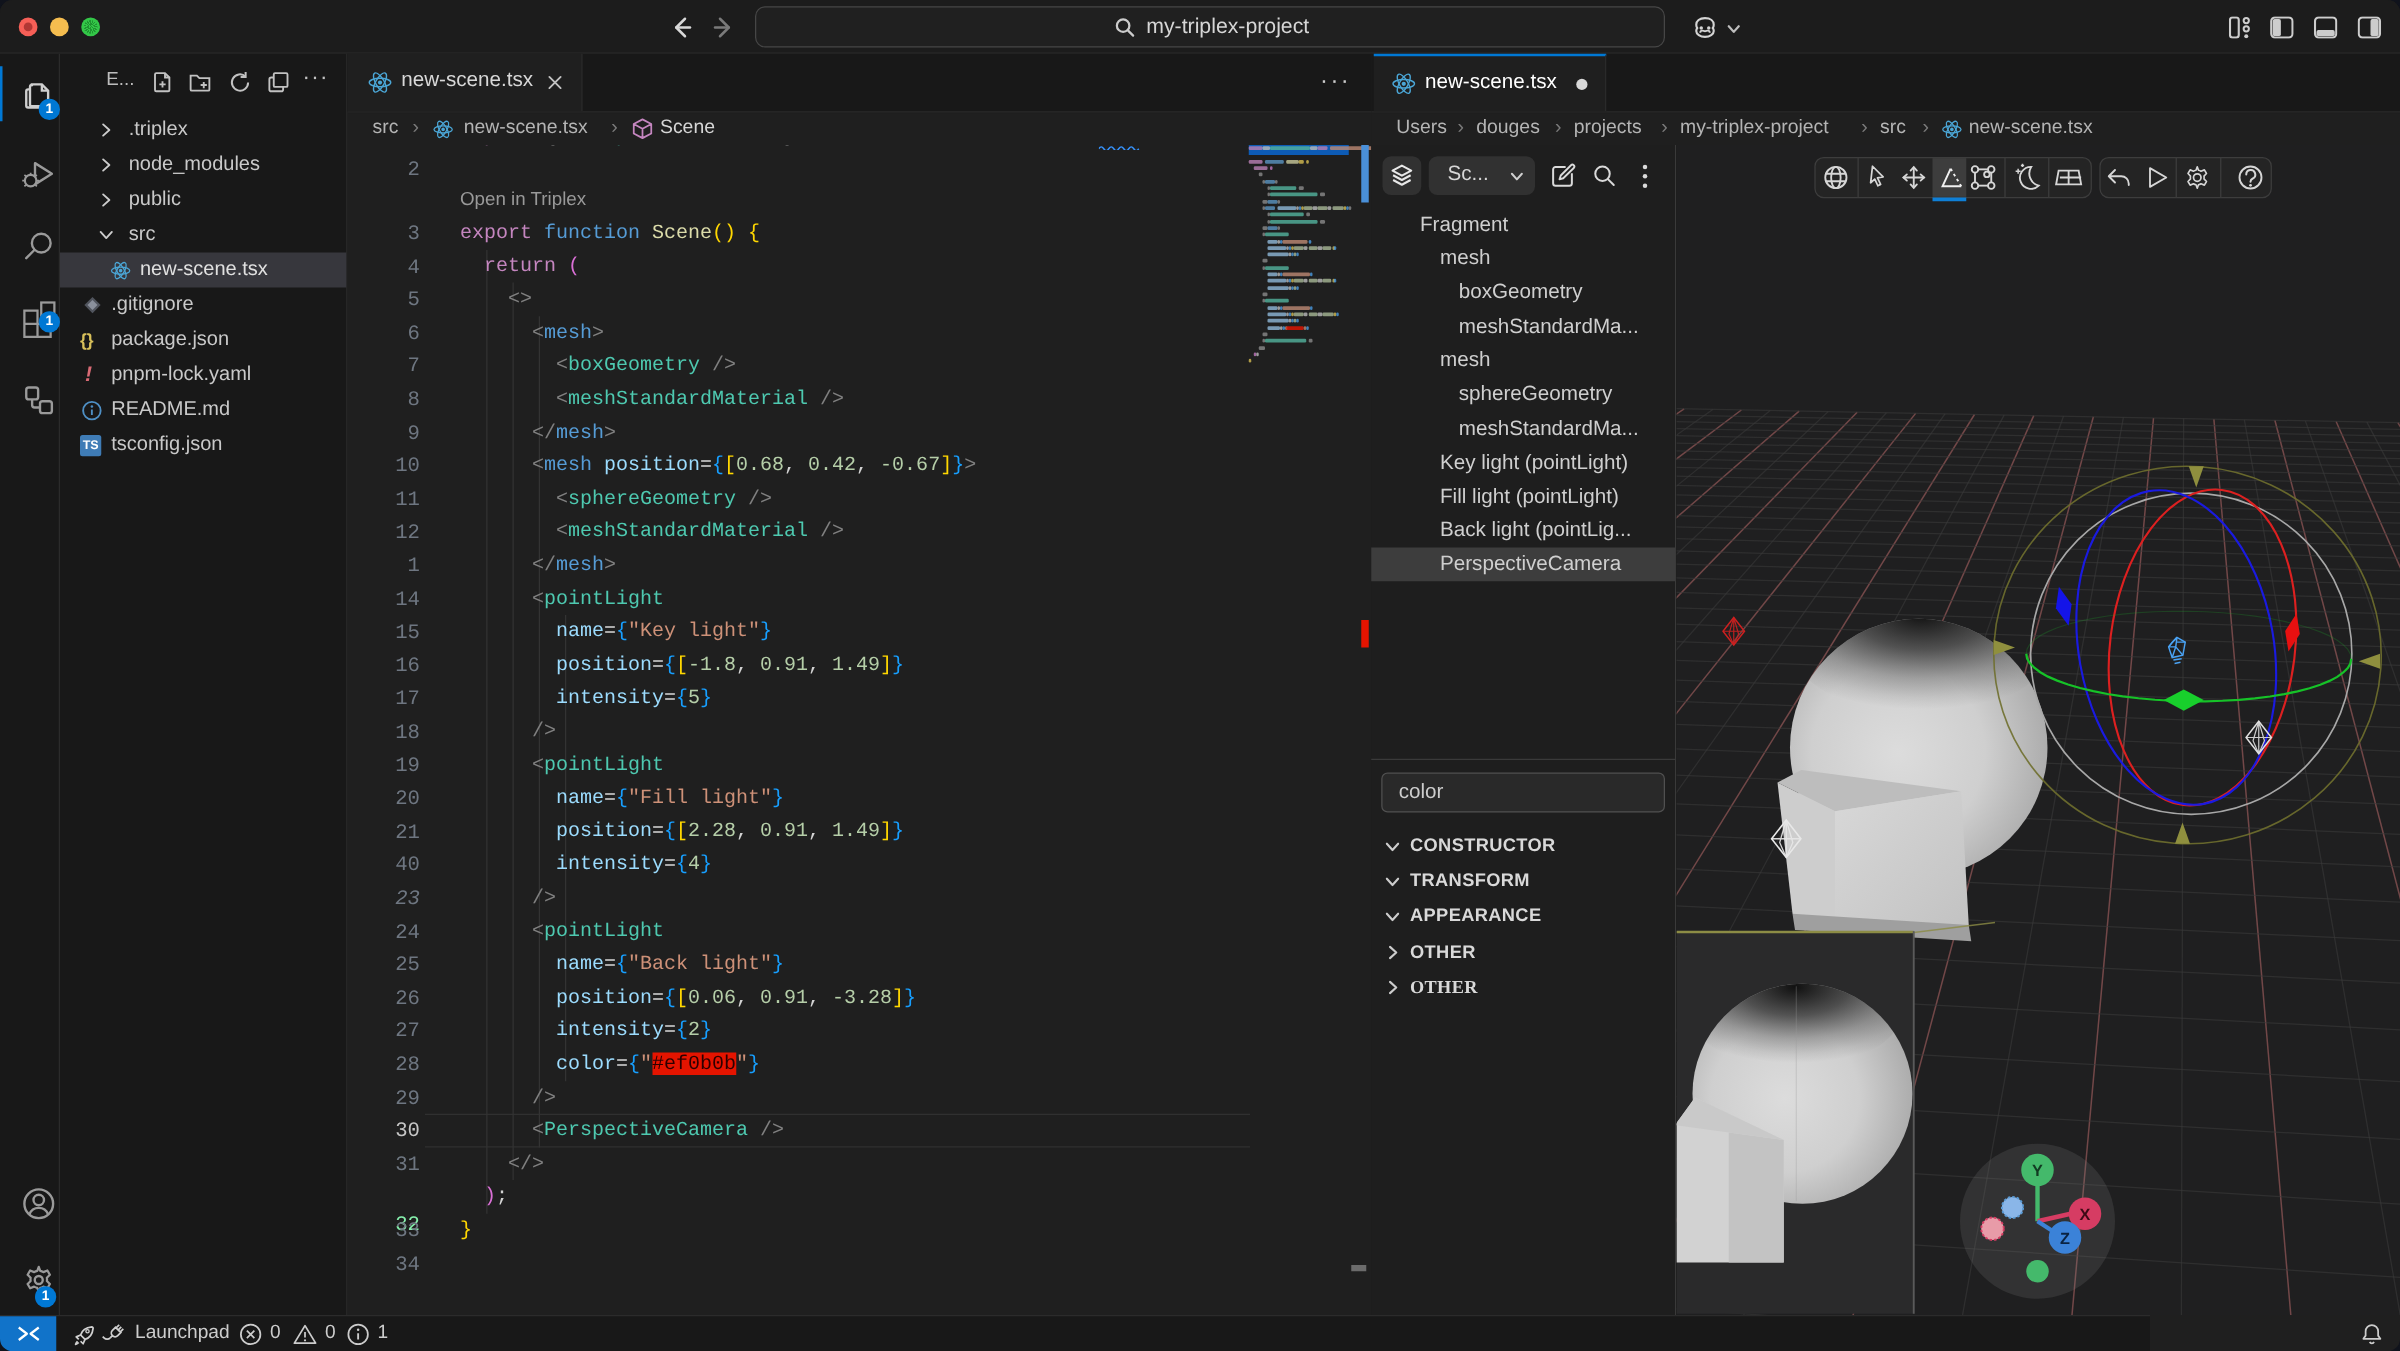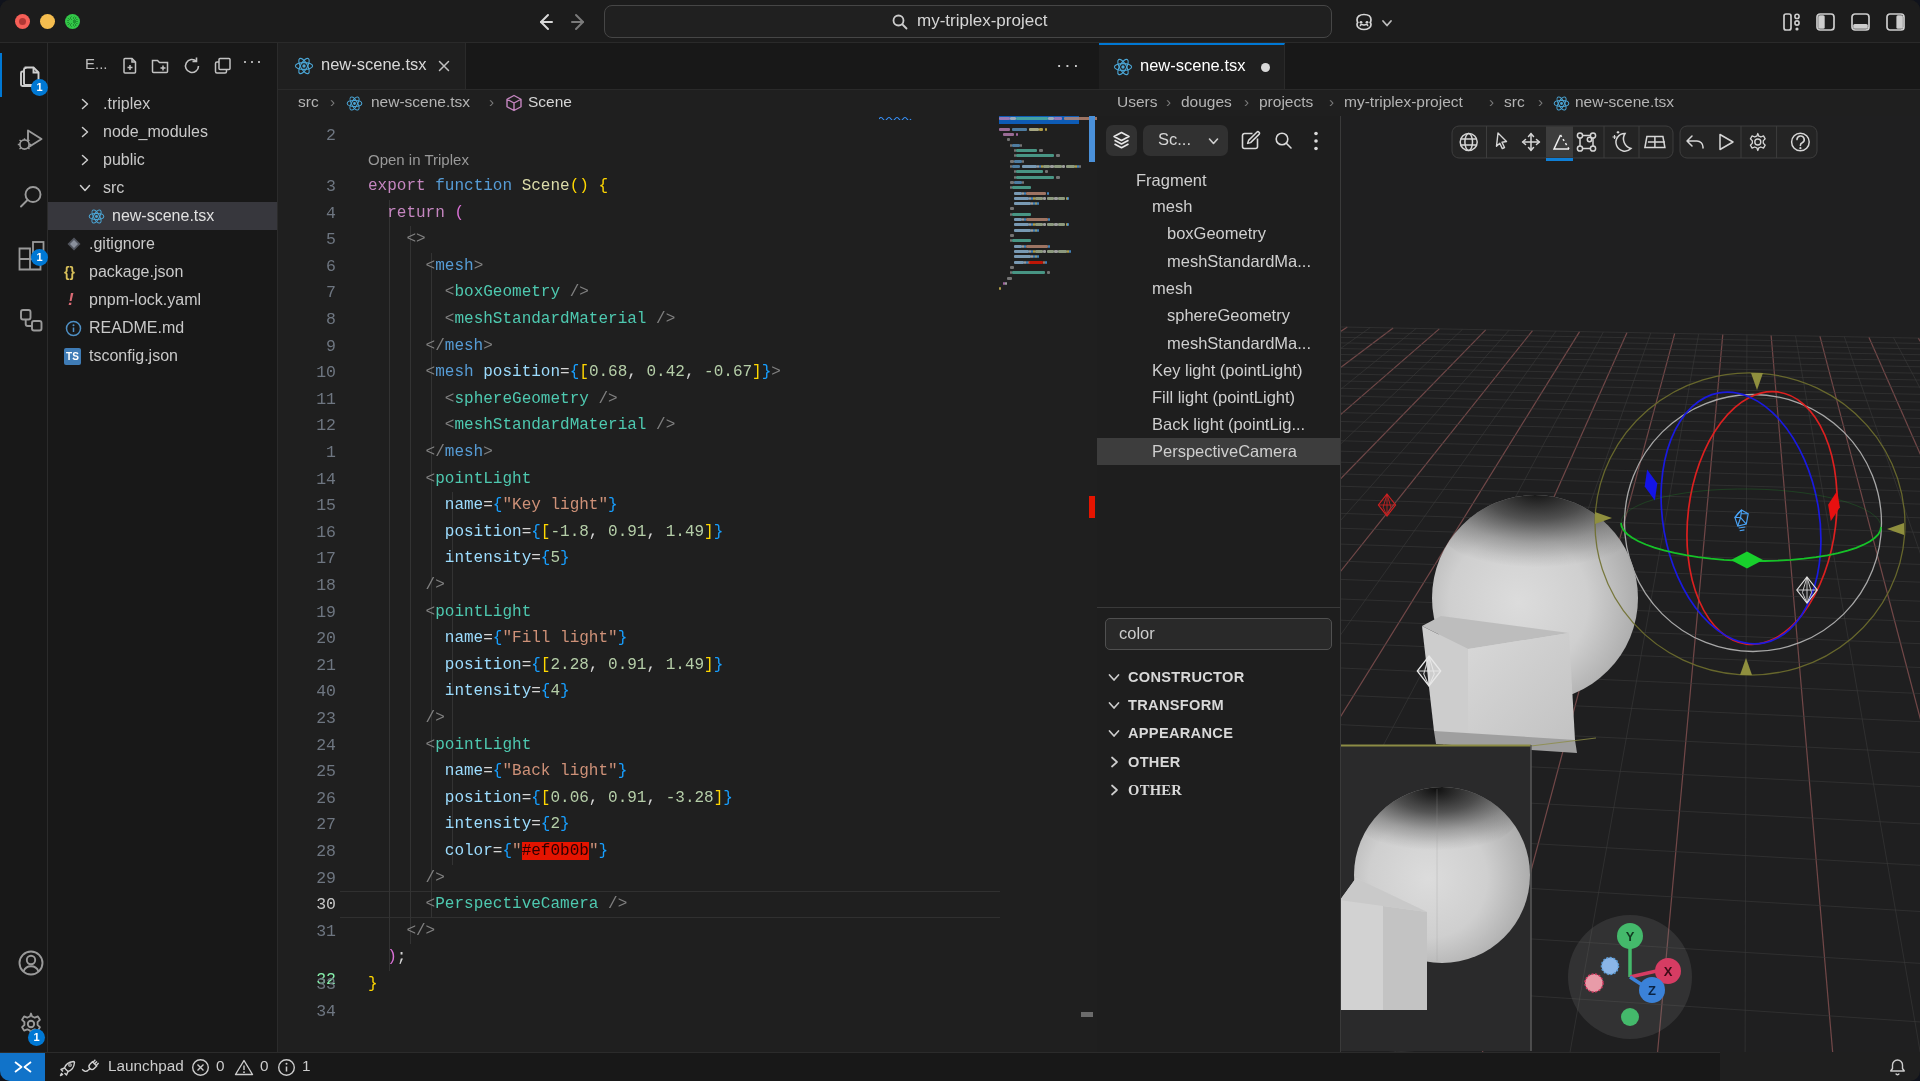--- a/index.html
+++ b/index.html
@@ -305,21 +305,21 @@
 <div class="ln" style="left:0;top:456.0px;color:#6e7681;">18</div>
 <div class="cl" style="left:90px;top:482.6px;"><span class="wh">      </span><span class="pu">&lt;</span><span class="tg">pointLight</span></div>
 <div class="ln" style="left:0;top:482.6px;color:#6e7681;">19</div>
 <div class="cl" style="left:90px;top:509.2px;"><span class="wh">        </span><span class="at">name</span><span class="wh">=</span><span class="b3">{</span><span class="st">"Fill light"</span><span class="b3">}</span></div>
 <div class="ln" style="left:0;top:509.2px;color:#6e7681;">20</div>
 <div class="cl" style="left:90px;top:535.8px;"><span class="wh">        </span><span class="at">position</span><span class="wh">=</span><span class="b3">{</span><span class="b1">[</span><span class="nu">2.28</span><span class="wh">, </span><span class="nu">0.91</span><span class="wh">, </span><span class="nu">1.49</span><span class="b1">]</span><span class="b3">}</span></div>
 <div class="ln" style="left:0;top:535.8px;color:#6e7681;">21</div>
 <div class="cl" style="left:90px;top:562.4px;"><span class="wh">        </span><span class="at">intensity</span><span class="wh">=</span><span class="b3">{</span><span class="nu">4</span><span class="b3">}</span></div>
 <div class="ln" style="left:0;top:562.4px;color:#6e7681;">40</div>
 <div class="cl" style="left:90px;top:589.0px;"><span class="wh">      </span><span class="pu">/&gt;</span></div>
-<div class="ln" style="left:0;top:589.0px;color:#6e7681;">23</div>
+<div class="ln" style="left:0;top:589.0px;color:#6e7681;font-style:italic;">23</div>
 <div class="cl" style="left:90px;top:615.6px;"><span class="wh">      </span><span class="pu">&lt;</span><span class="tg">pointLight</span></div>
 <div class="ln" style="left:0;top:615.6px;color:#6e7681;">24</div>
 <div class="cl" style="left:90px;top:642.2px;"><span class="wh">        </span><span class="at">name</span><span class="wh">=</span><span class="b3">{</span><span class="st">"Back light"</span><span class="b3">}</span></div>
 <div class="ln" style="left:0;top:642.2px;color:#6e7681;">25</div>
 <div class="cl" style="left:90px;top:668.8px;"><span class="wh">        </span><span class="at">position</span><span class="wh">=</span><span class="b3">{</span><span class="b1">[</span><span class="nu">0.06</span><span class="wh">, </span><span class="nu">0.91</span><span class="wh">, </span><span class="nu">-3.28</span><span class="b1">]</span><span class="b3">}</span></div>
 <div class="ln" style="left:0;top:668.8px;color:#6e7681;">26</div>
 <div class="cl" style="left:90px;top:695.4px;"><span class="wh">        </span><span class="at">intensity</span><span class="wh">=</span><span class="b3">{</span><span class="nu">2</span><span class="b3">}</span></div>
 <div class="ln" style="left:0;top:695.4px;color:#6e7681;">27</div>
 <div class="cl" style="left:90px;top:722.0px;"><span class="wh">        </span><span class="at">color</span><span class="wh">=</span><span class="b3">{</span><span class="st">"</span><span style="background:#e51400;color:#2d0000;">#ef0b0b</span><span class="st">"</span><span class="b3">}</span></div>
 <div class="ln" style="left:0;top:722.0px;color:#6e7681;">28</div>

